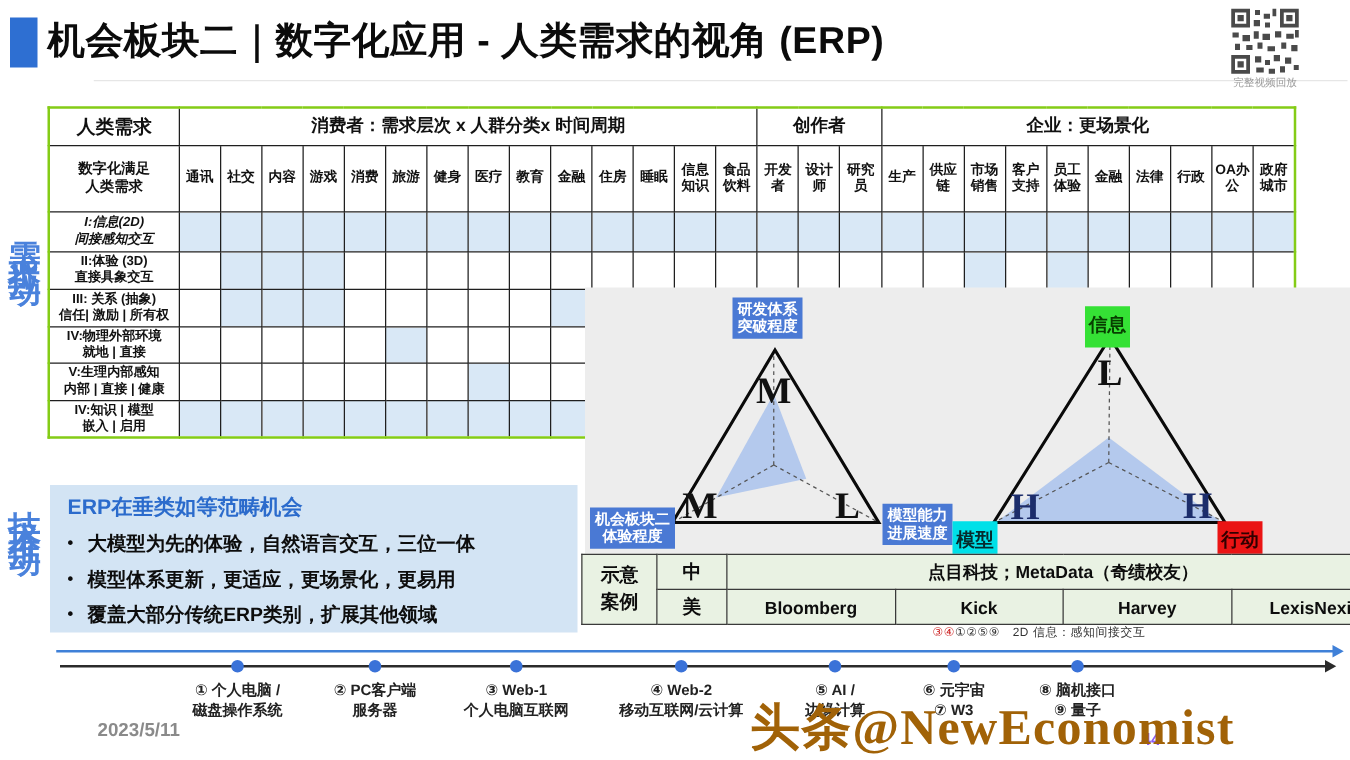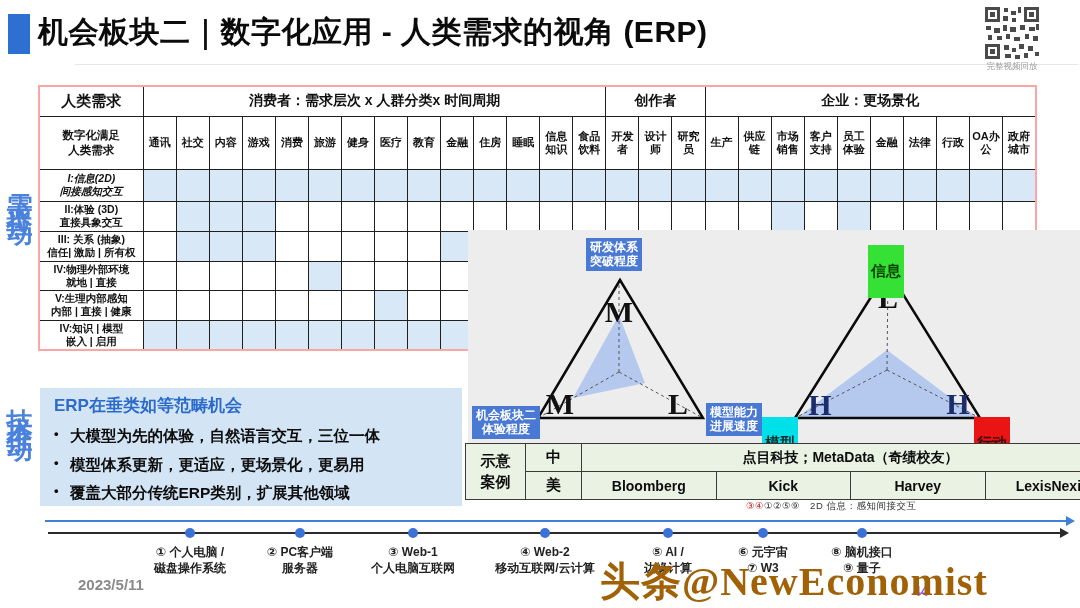--- a/index.html
+++ b/index.html
@@ -18,34 +18,34 @@
   
   .v-label{writing-mode:vertical-rl;text-orientation:upright;font-weight:bold;color:#4a82dc;
            font-size:26px;letter-spacing:9px;line-height:1;}
   .v-demand{left:7px;top:172px;}
   .v-tech{left:7px;top:388px;}
 
   
   table.matrix{left:38px;top:85px;border-collapse:collapse;table-layout:fixed;width:999px;
                font-family:inherit;}
   table.matrix td{border:1px solid #1f1f1f;text-align:center;vertical-align:middle;padding:0;overflow:hidden;}
-  table.matrix{border:2px solid #fca5a5;}
+  table.matrix{border:2px solid #84cc16;}
   td.g-head{font-size:14px;font-weight:bold;background:#fff;}
   td.corner1{font-size:15px;font-weight:bold;}
   td.corner2{font-size:11.5px;font-weight:bold;white-space:pre-line;line-height:1.25;}
   td.c-head{font-size:11px;font-weight:bold;line-height:1.12;word-break:break-all;padding:1px;}
   td.r-label{font-size:10.5px;font-weight:bold;white-space:pre-line;line-height:1.2;padding:1px 2px;}
   td.cell{background:#fff;}
   td.cell.hl{background:#d9e8f6;}
 
   
   .overlay{left:468px;top:230px;width:612px;height:218px;background:#ededed;}
   .lbl-blue{position:absolute;background:#4a79d4;color:#fff;font-size:12px;font-weight:bold;
             line-height:1.2;padding:2px 4px;white-space:pre-line;text-align:center;}
-  .tag{position:absolute;font-weight:bold;font-size:15px;line-height:1.1;padding:18px 3px;white-space:nowrap;}
+  .tag{position:absolute;font-weight:bold;font-size:15px;line-height:1.1;padding:8px 3px;white-space:nowrap;}
   .tag-green{background:#35e135;color:#083d00;}
   .tag-cyan{background:#00e0e8;color:#062b2d;}
   .tag-red{background:#ea1414;color:#310000;}
 
   
   .erp-box{left:40px;top:388px;width:422px;height:118px;background:#d3e4f4;padding:5px 24px 0 14px;box-sizing:border-box;}
   .erp-heading{font-size:17px;font-weight:bold;color:#2b6bcc;margin:1px 0 5px 0;}
   .erp-bullet{display:flex;font-size:15.5px;font-weight:bold;color:#0d0d0d;line-height:1.85;}
   .erp-bullet .dot{width:16px;flex:none;font-size:13px;}
 

